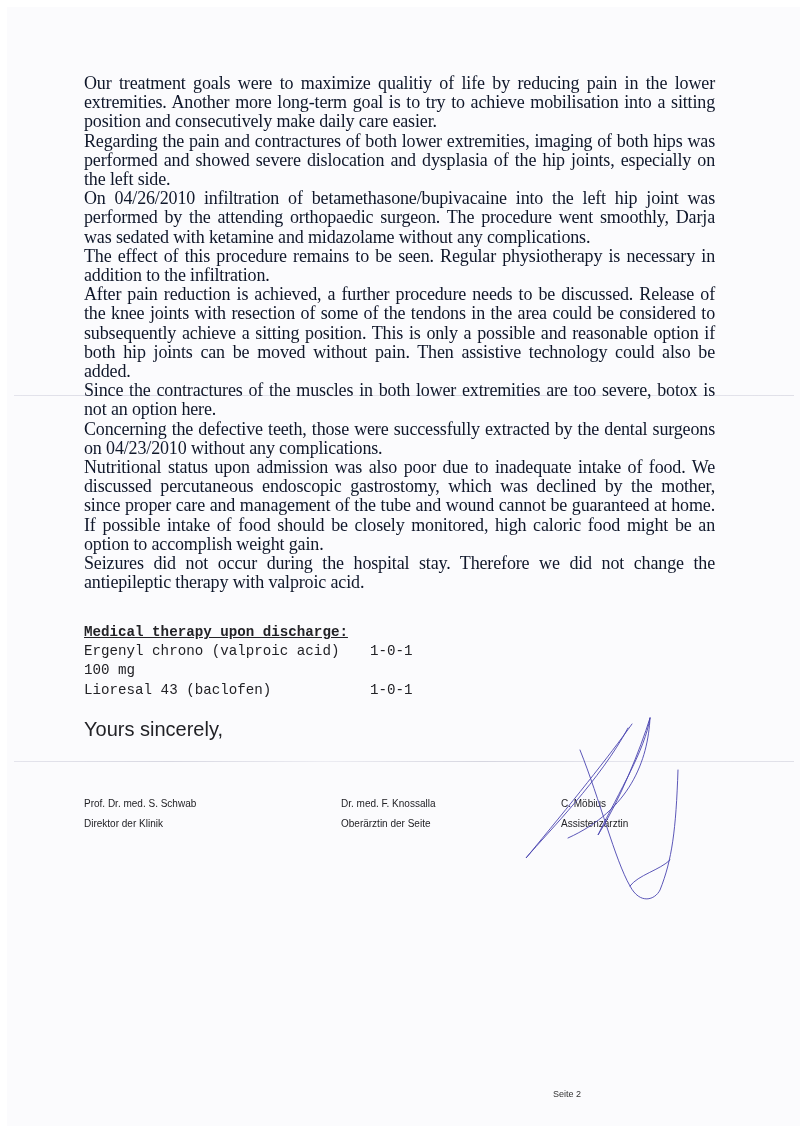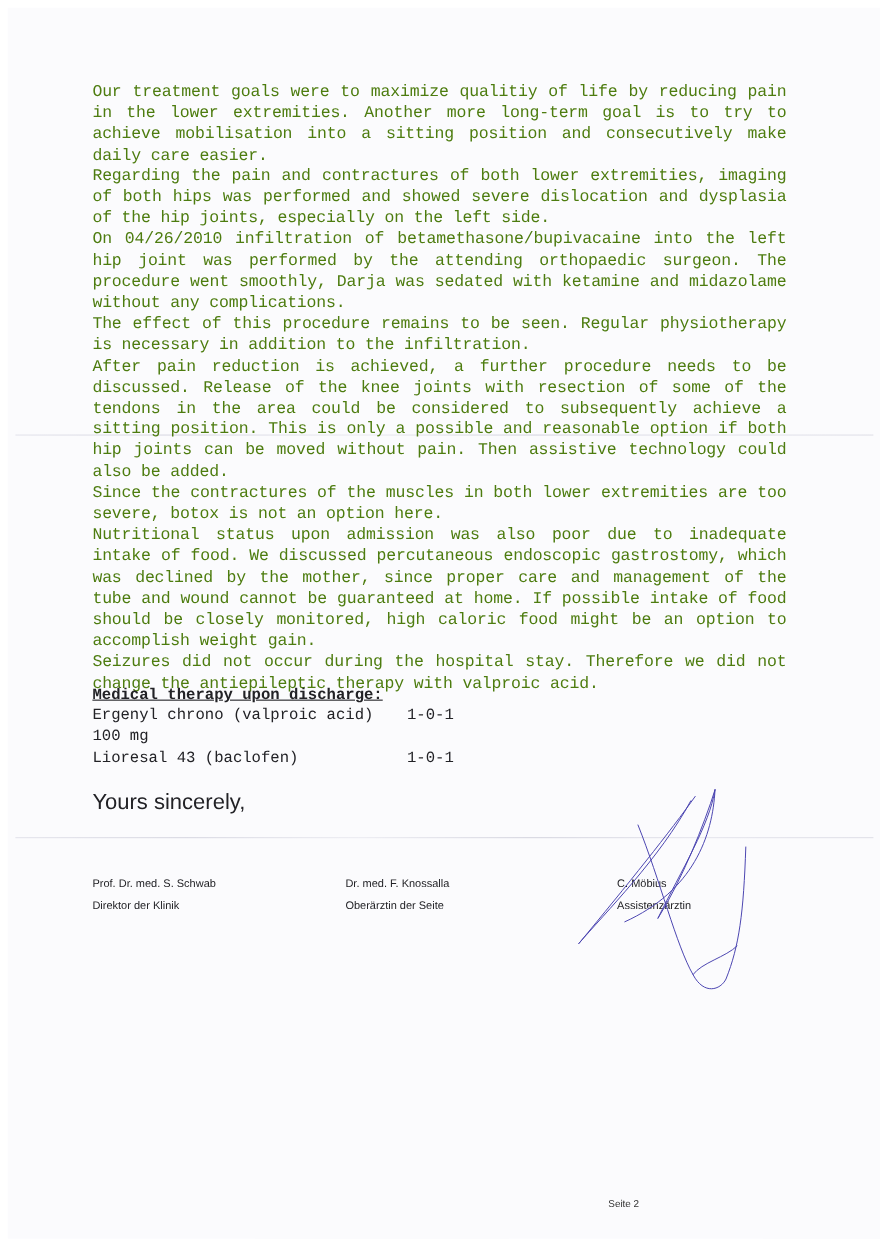--- a/index.html
+++ b/index.html
@@ -26,24 +26,24 @@
       left: 7px;
       width: 780px;
       height: 1px;
       background: linear-gradient(to right, #e4e4ec, #d8d8e2 20%, #ececf2 40%, #d6d6e0 60%, #e6e6ee 80%, #e0e0e8);
     }
     .body-text {
       position: absolute;
       left: 84px;
       top: 74px;
       width: 631px;
-      font-family: Liberation Mono, monospace;
-      font-size: 15px;
+      font-family: Liberation Serif, serif;
+      font-size: 18px;
       line-height: 19.2px;
-      color: #4d7c0f;
+      color: #0f172a;
       text-align: justify;
       letter-spacing: -0.15px;
     }
     .body-text p {
       margin: 0;
     }
     .therapy {
       position: absolute;
       left: 84px;
       top: 623px;
@@ -105,20 +105,21 @@
   <div class="fold" style="top: 754px;"></div>
 </div>
 
 <div class="body-text">
   <p>Our treatment goals were to maximize qualitiy of life by reducing pain in the lower extremities. Another more long-term goal is to try to achieve mobilisation into a sitting position and consecutively make daily care easier.</p>
   <p>Regarding the pain and contractures of both lower extremities, imaging of both hips was performed and showed severe dislocation and dysplasia of the hip joints, especially on the left side.</p>
   <p>On 04/26/2010 infiltration of betamethasone/bupivacaine into the left hip joint was performed by the attending orthopaedic surgeon. The procedure went smoothly, Darja was sedated with ketamine and midazolame without any complications.</p>
   <p>The effect of this procedure remains to be seen. Regular physiotherapy is necessary in addition to the infiltration.</p>
   <p>After pain reduction is achieved, a further procedure needs to be discussed. Release of the knee joints with resection of some of the tendons in the area could be considered to subsequently achieve a sitting position. This is only a possible and reasonable option if both hip joints can be moved without pain. Then assistive technology could also be added.</p>
   <p>Since the contractures of the muscles in both lower extremities are too severe, botox is not an option here.</p>
+  <p>Concerning the defective teeth, those were successfully extracted by the dental surgeons on 04/23/2010 without any complications.</p>
   <p>Nutritional status upon admission was also poor due to inadequate intake of food. We discussed percutaneous endoscopic gastrostomy, which was declined by the mother, since proper care and management of the tube and wound cannot be guaranteed at home. If possible intake of food should be closely monitored, high caloric food might be an option to accomplish weight gain.</p>
   <p>Seizures did not occur during the hospital stay. Therefore we did not change the antiepileptic therapy with valproic acid.</p>
 </div>
 
 <div class="therapy">
   <div class="therapy-title">Medical therapy upon discharge:</div>
   <div class="therapy-row">
     <span class="therapy-drug">Ergenyl chrono (valproic acid) 100 mg</span>
     <span>1-0-1</span>
   </div>
@@ -127,21 +128,21 @@
     <span>1-0-1</span>
   </div>
 </div>
 
 <div class="closing">Yours sincerely,</div>
 
 <div class="signer" style="left: 84px;">
   <div>Prof. Dr. med. S. Schwab</div>
   <div>Direktor der Klinik</div>
 </div>
-<div class="signer" style="left: 314px;">
+<div class="signer" style="left: 341px;">
   <div>Dr. med. F. Knossalla</div>
   <div>Oberärztin der Seite</div>
 </div>
 <div class="signer" style="left: 561px;">
   <div>C. Möbius</div>
   <div>Assistenzärztin</div>
 </div>
 
 <svg class="signature" viewBox="0 0 180 200">
   <g fill="none" stroke="#4a44b0" stroke-width="0.9" stroke-linecap="round" stroke-linejoin="round">

